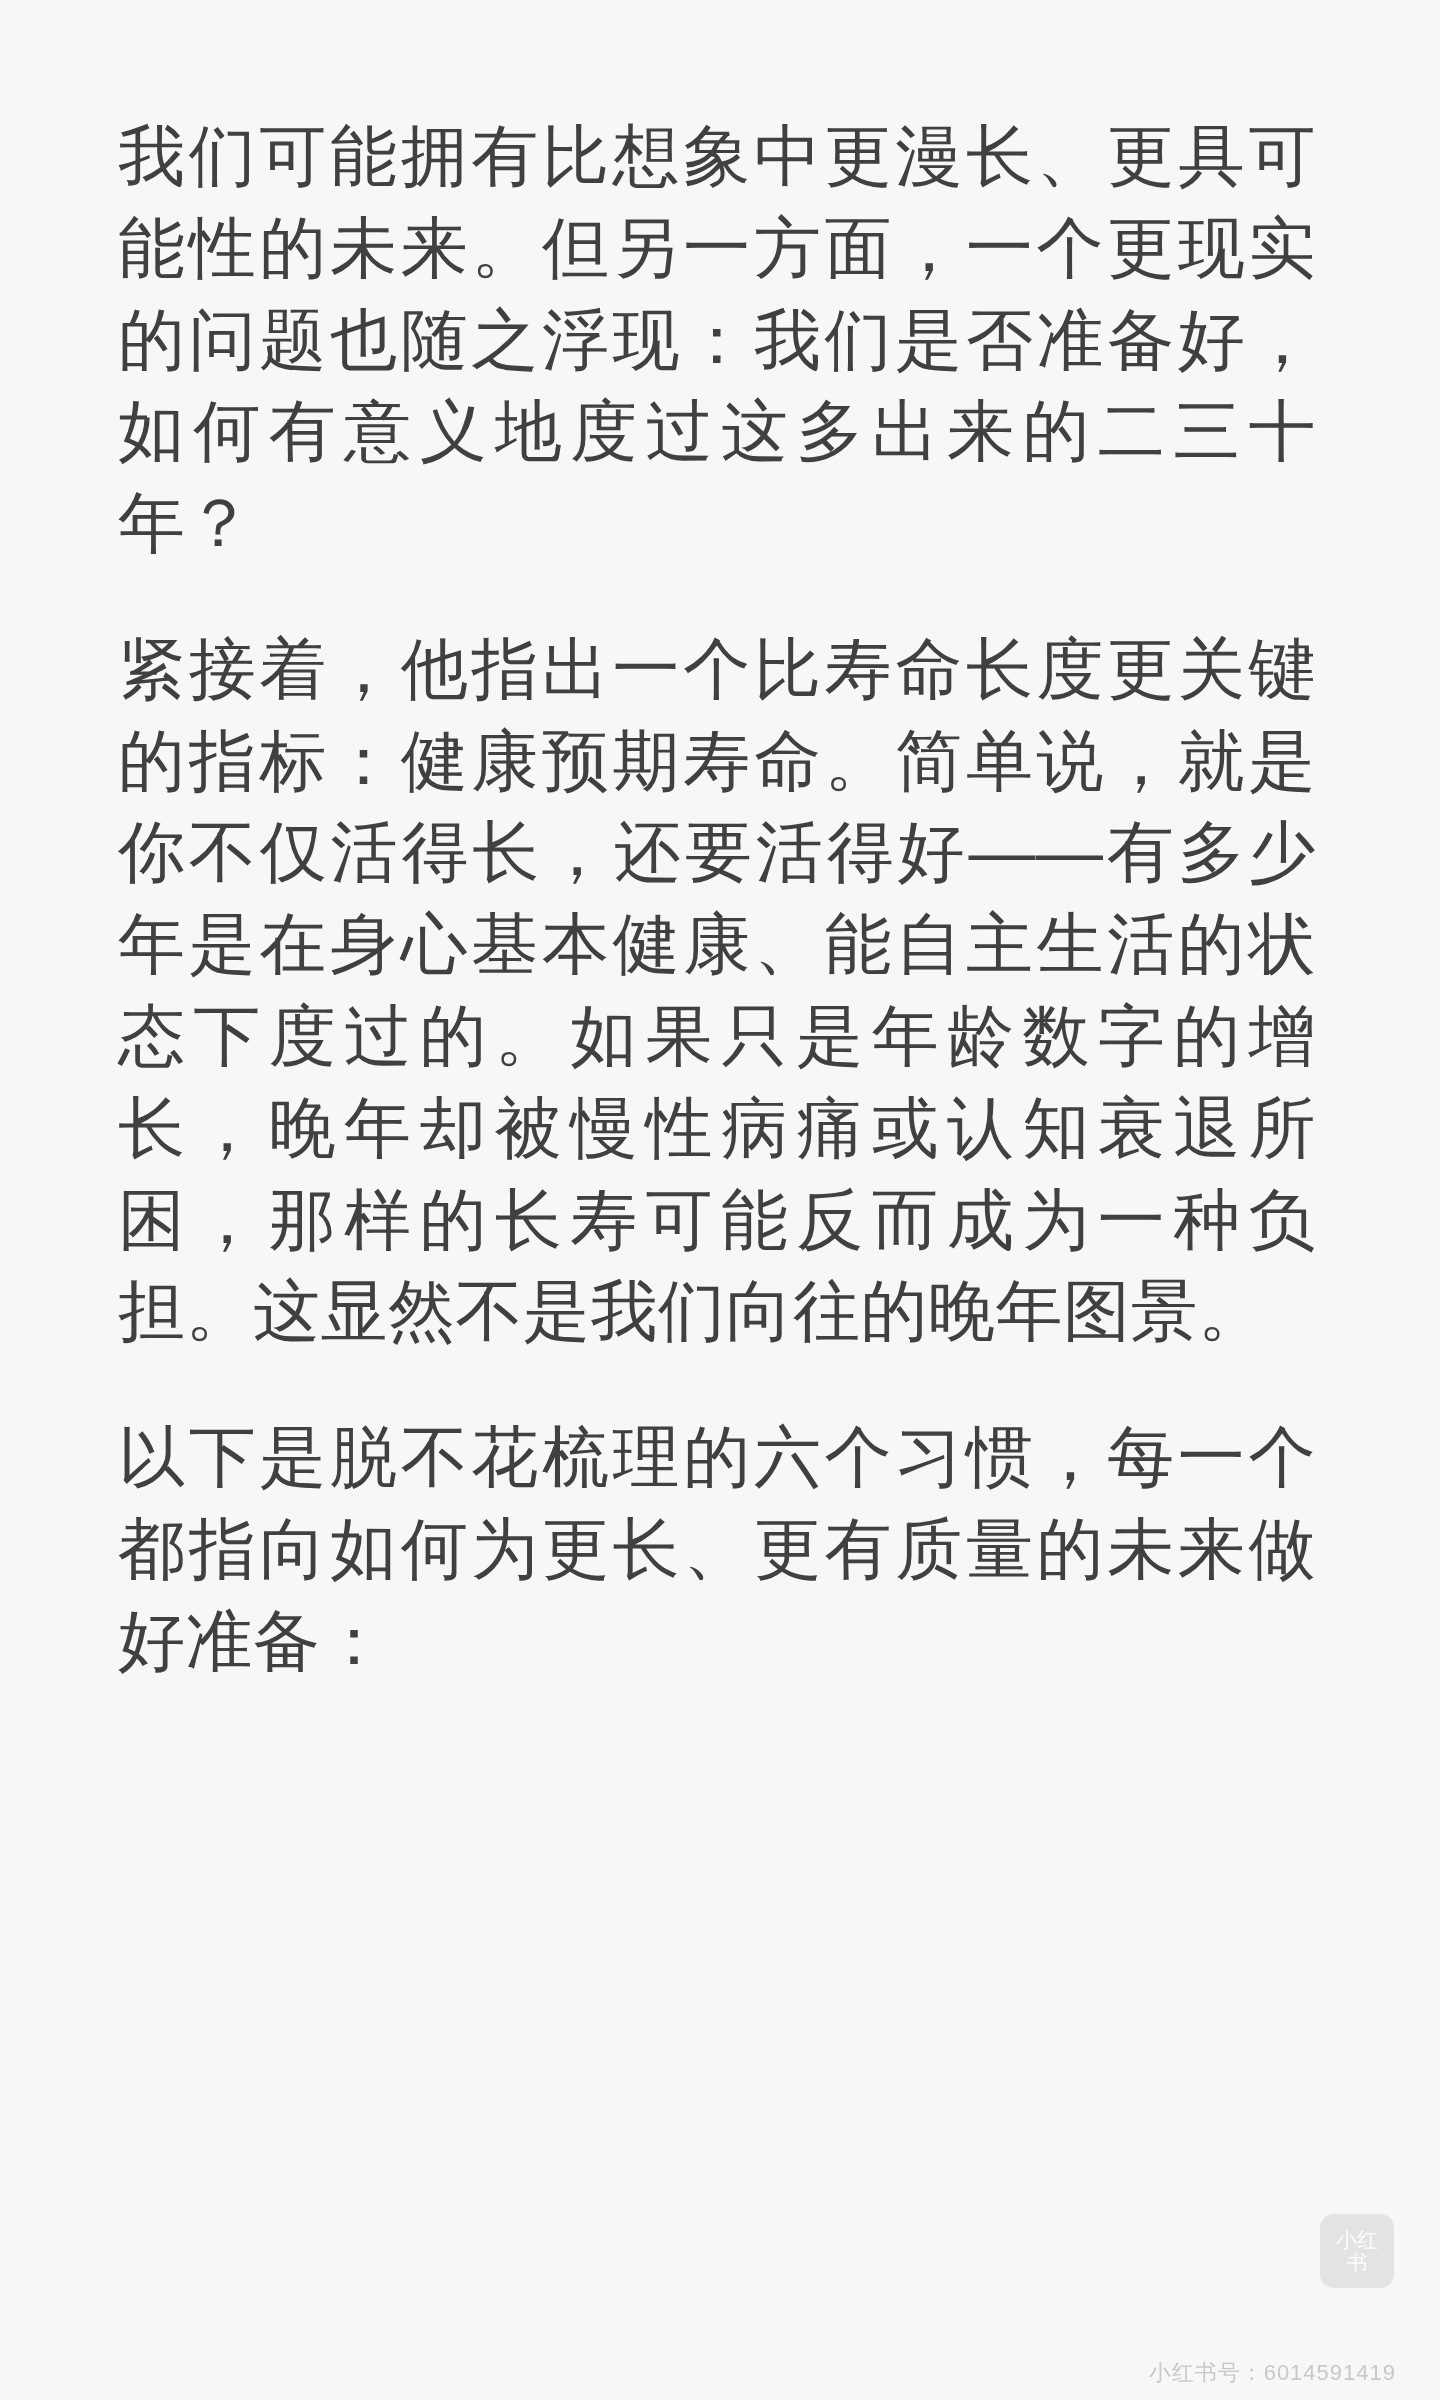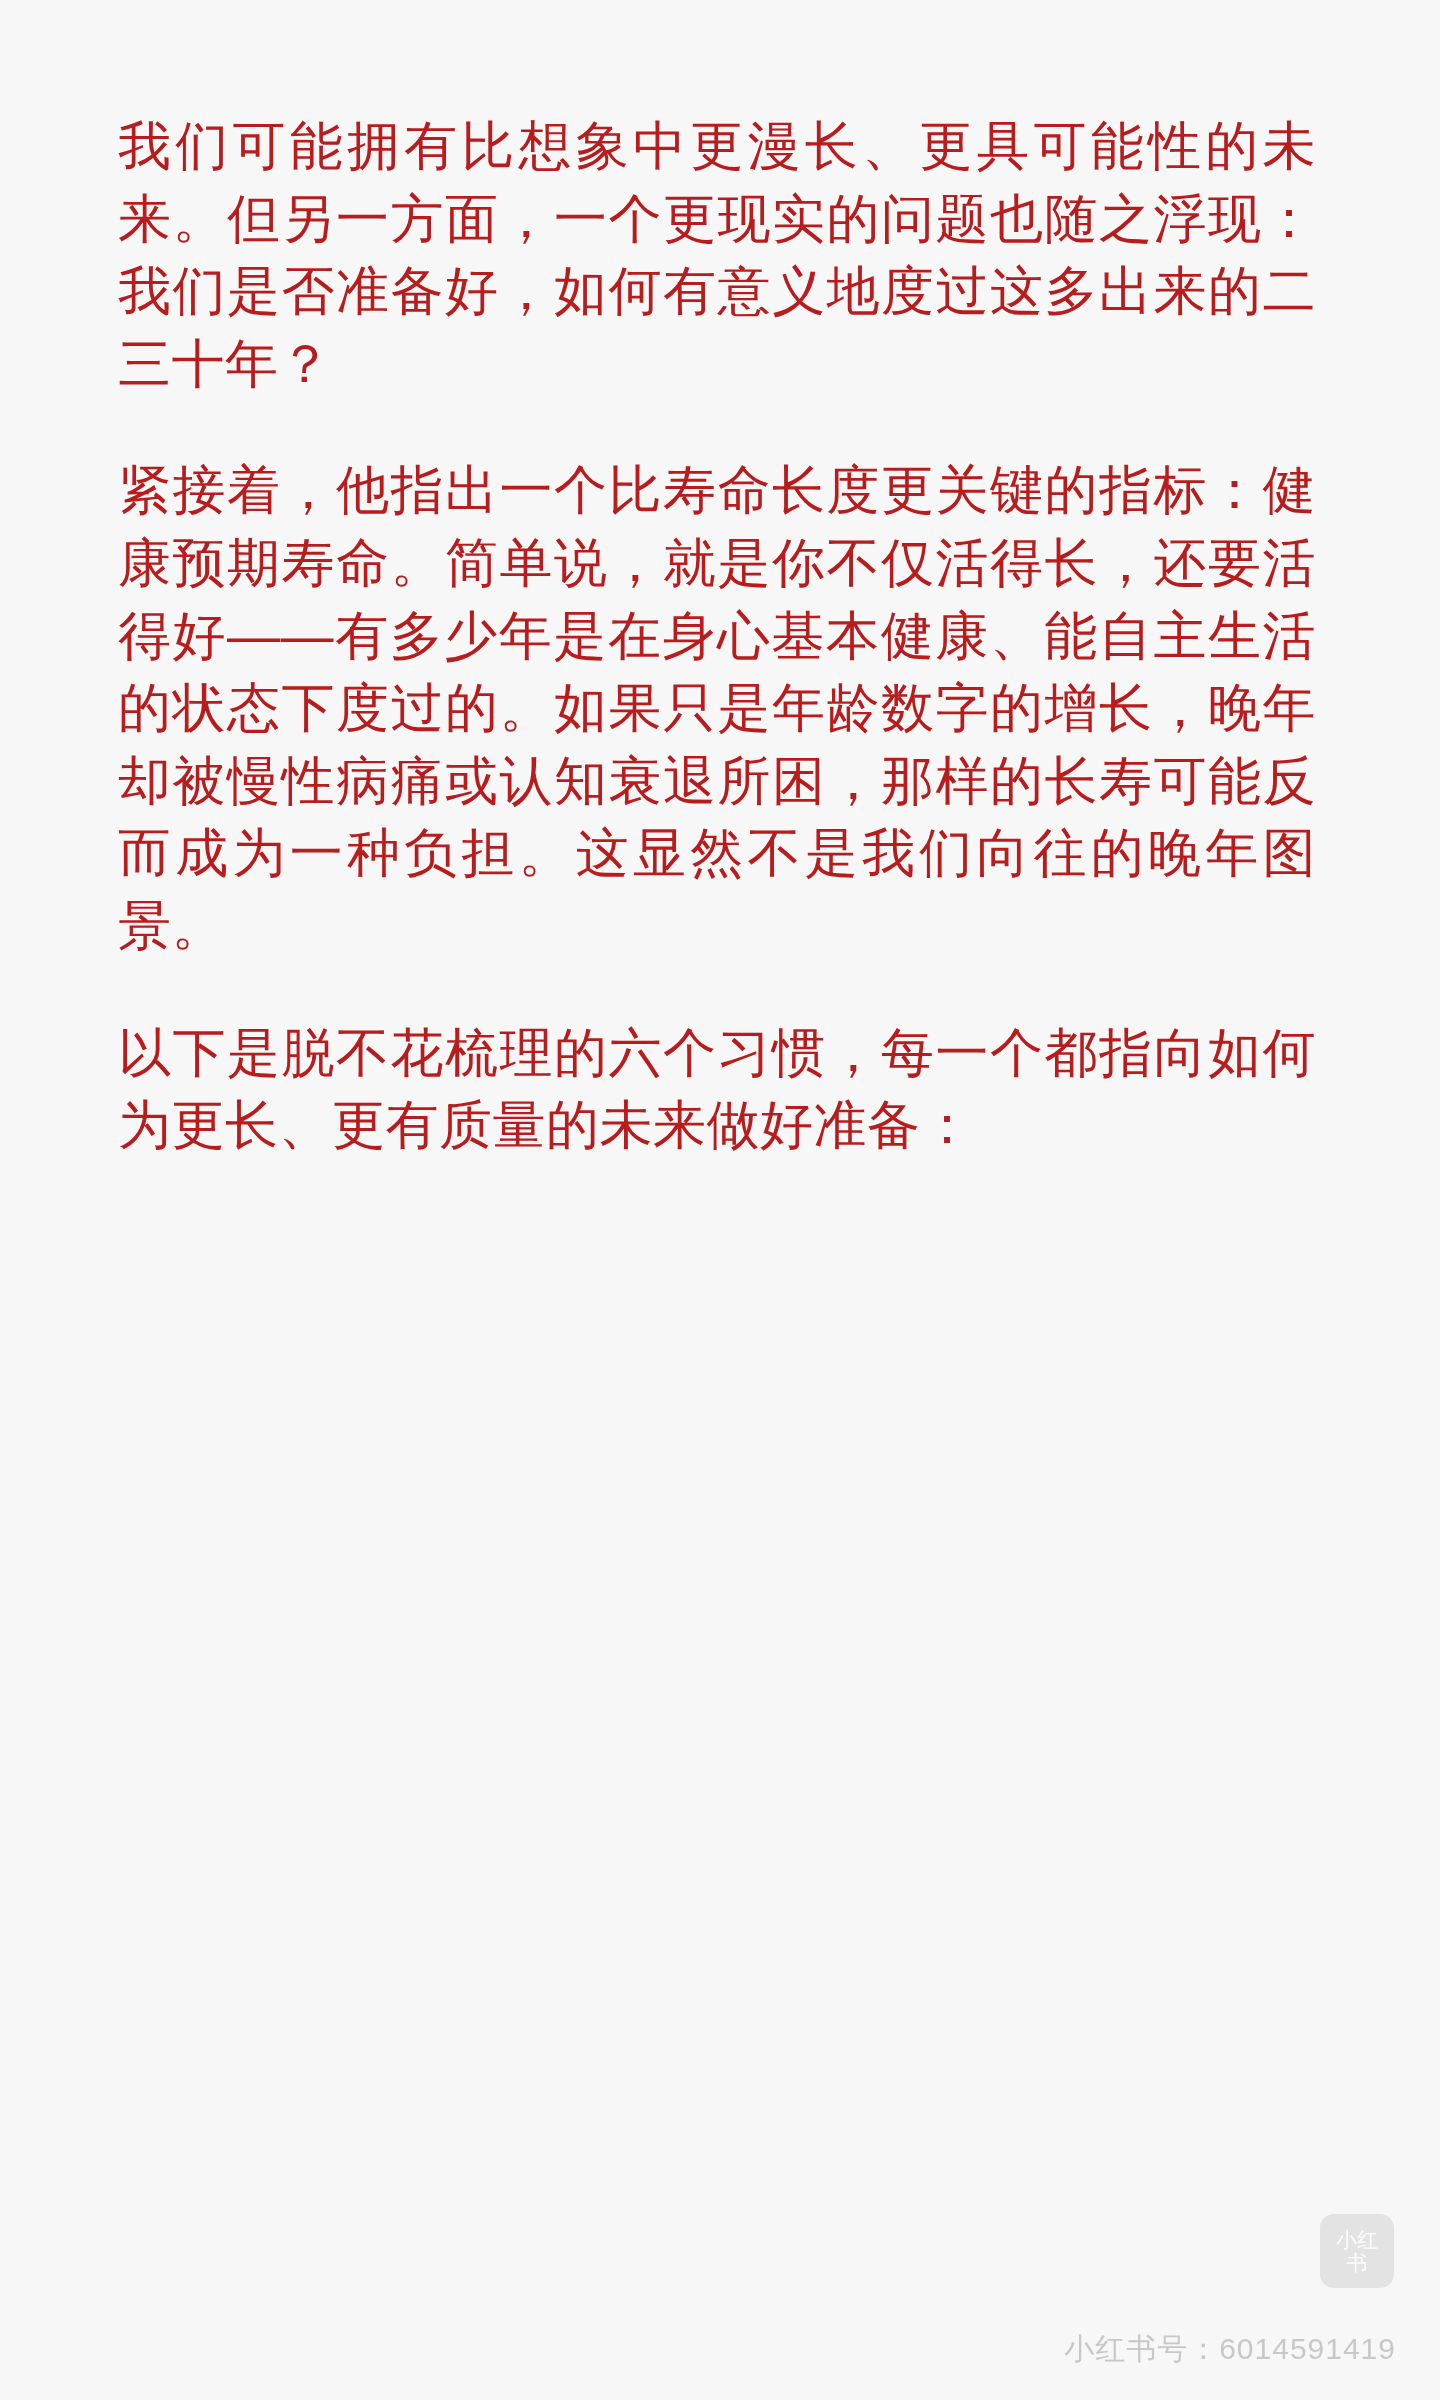--- a/index.html
+++ b/index.html
@@ -22,24 +22,24 @@
     width: 1440px;
     height: 2400px;
     background: #f7f7f7;
     box-sizing: border-box;
     padding: 110px 118px 0 118px;
   }
   .article {
     display: block;
   }
   .para {
-    font-size: 53px;
+    font-size: 67px;
     line-height: 1.37;
     letter-spacing: 0.5px;
-    color: #b91c1c;
+    color: #404040;
     margin: 0 6px 54px 0;
     text-align: justify;
     word-break: break-all;
     font-weight: 400;
   }
   .para:last-of-type {
     margin-bottom: 0;
   }
   .watermark-logo {
     position: absolute;
@@ -60,22 +60,22 @@
     font-family: Liberation Sans, sans-serif;
   }
   .watermark-logo span {
     display: block;
     width: 46px;
     word-break: break-all;
   }
   .watermark-id {
     position: absolute;
     right: 44px;
-    bottom: 30px;
-    font-size: 30px;
+    bottom: 12px;
+    font-size: 22px;
     color: #c8c8c8;
     letter-spacing: 1px;
     white-space: nowrap;
   }
 </style>
 </head>
 <body>
 
 <div class="page">
 

